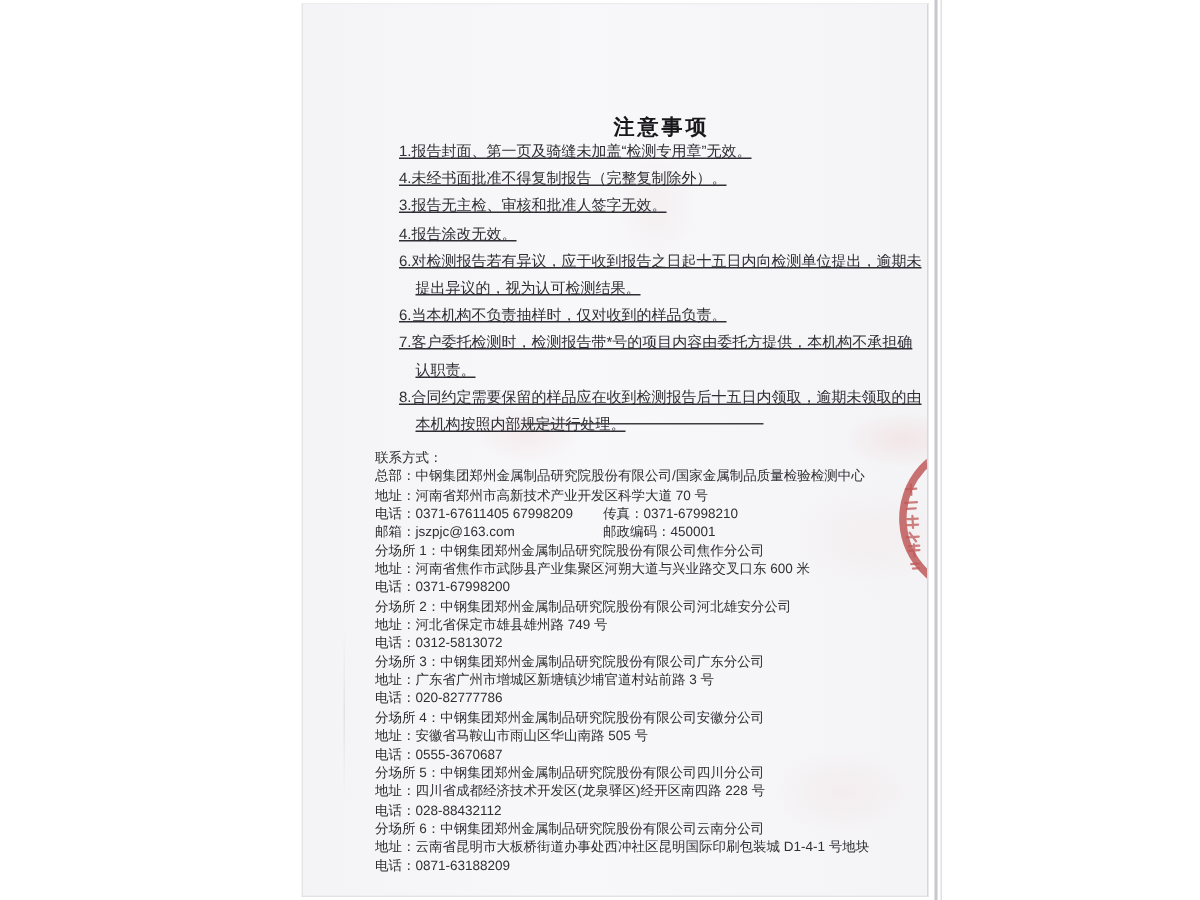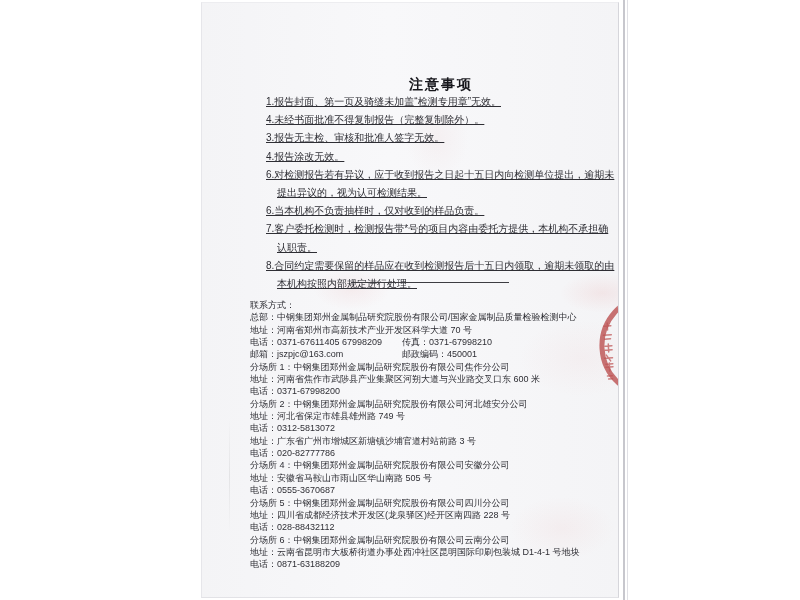--- a/index.html
+++ b/index.html
@@ -73,20 +73,21 @@
     <div class="cline"><span>总部：中钢集团郑州金属制品研究院股份有限公司/国家金属制品质量检验检测中心</span></div>
     <div class="cline"><span>地址：河南省郑州市高新技术产业开发区科学大道 70 号</span></div>
     <div class="cline"><span>电话：0371-67611405   67998209</span><span class="r">传真：0371-67998210</span></div>
     <div class="cline"><span>邮箱：jszpjc@163.com</span><span class="r">邮政编码：450001</span></div>
     <div class="cline"><span>分场所 1：中钢集团郑州金属制品研究院股份有限公司焦作分公司</span></div>
     <div class="cline"><span>地址：河南省焦作市武陟县产业集聚区河朔大道与兴业路交叉口东 600 米</span></div>
     <div class="cline"><span>电话：0371-67998200</span></div>
     <div class="cline"><span>分场所 2：中钢集团郑州金属制品研究院股份有限公司河北雄安分公司</span></div>
     <div class="cline"><span>地址：河北省保定市雄县雄州路 749 号</span></div>
     <div class="cline"><span>电话：0312-5813072</span></div>
+    <div class="cline"><span>分场所 3：中钢集团郑州金属制品研究院股份有限公司广东分公司</span></div>
     <div class="cline"><span>地址：广东省广州市增城区新塘镇沙埔官道村站前路 3 号</span></div>
     <div class="cline"><span>电话：020-82777786</span></div>
     <div class="cline"><span>分场所 4：中钢集团郑州金属制品研究院股份有限公司安徽分公司</span></div>
     <div class="cline"><span>地址：安徽省马鞍山市雨山区华山南路 505 号</span></div>
     <div class="cline"><span>电话：0555-3670687</span></div>
     <div class="cline"><span>分场所 5：中钢集团郑州金属制品研究院股份有限公司四川分公司</span></div>
     <div class="cline"><span>地址：四川省成都经济技术开发区(龙泉驿区)经开区南四路 228 号</span></div>
     <div class="cline"><span>电话：028-88432112</span></div>
     <div class="cline"><span>分场所 6：中钢集团郑州金属制品研究院股份有限公司云南分公司</span></div>
     <div class="cline"><span>地址：云南省昆明市大板桥街道办事处西冲社区昆明国际印刷包装城 D1-4-1 号地块</span></div>

